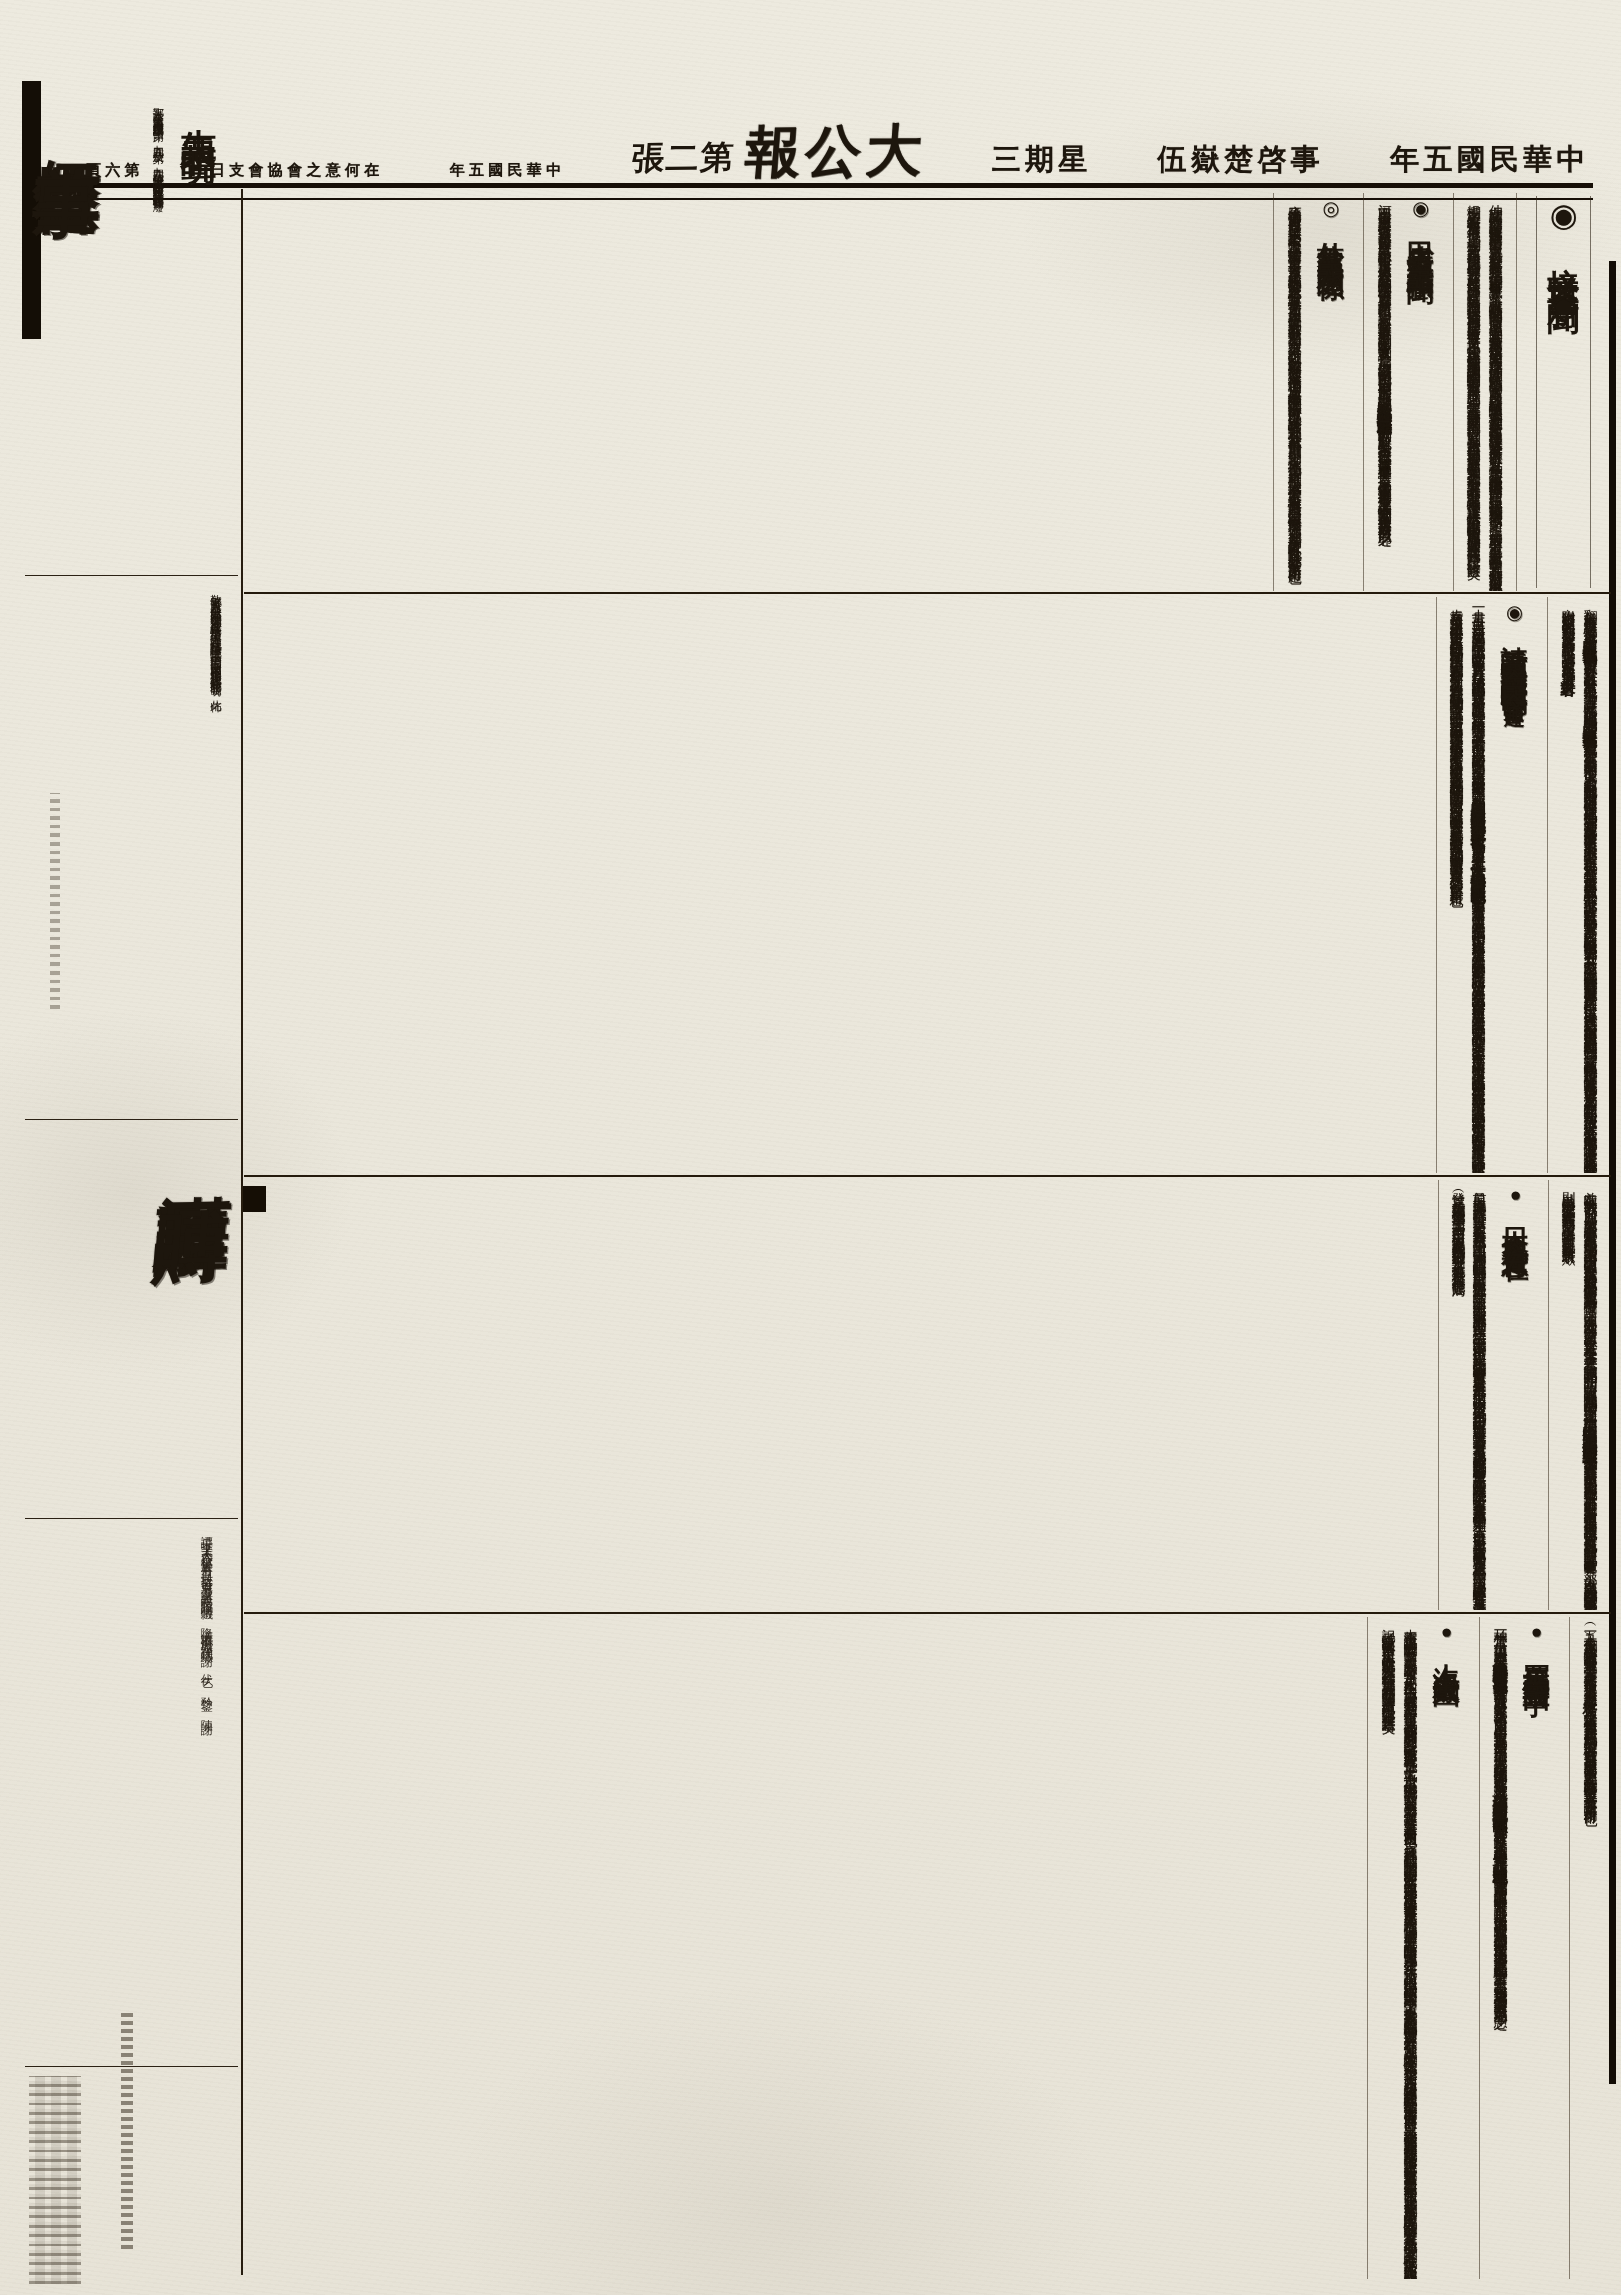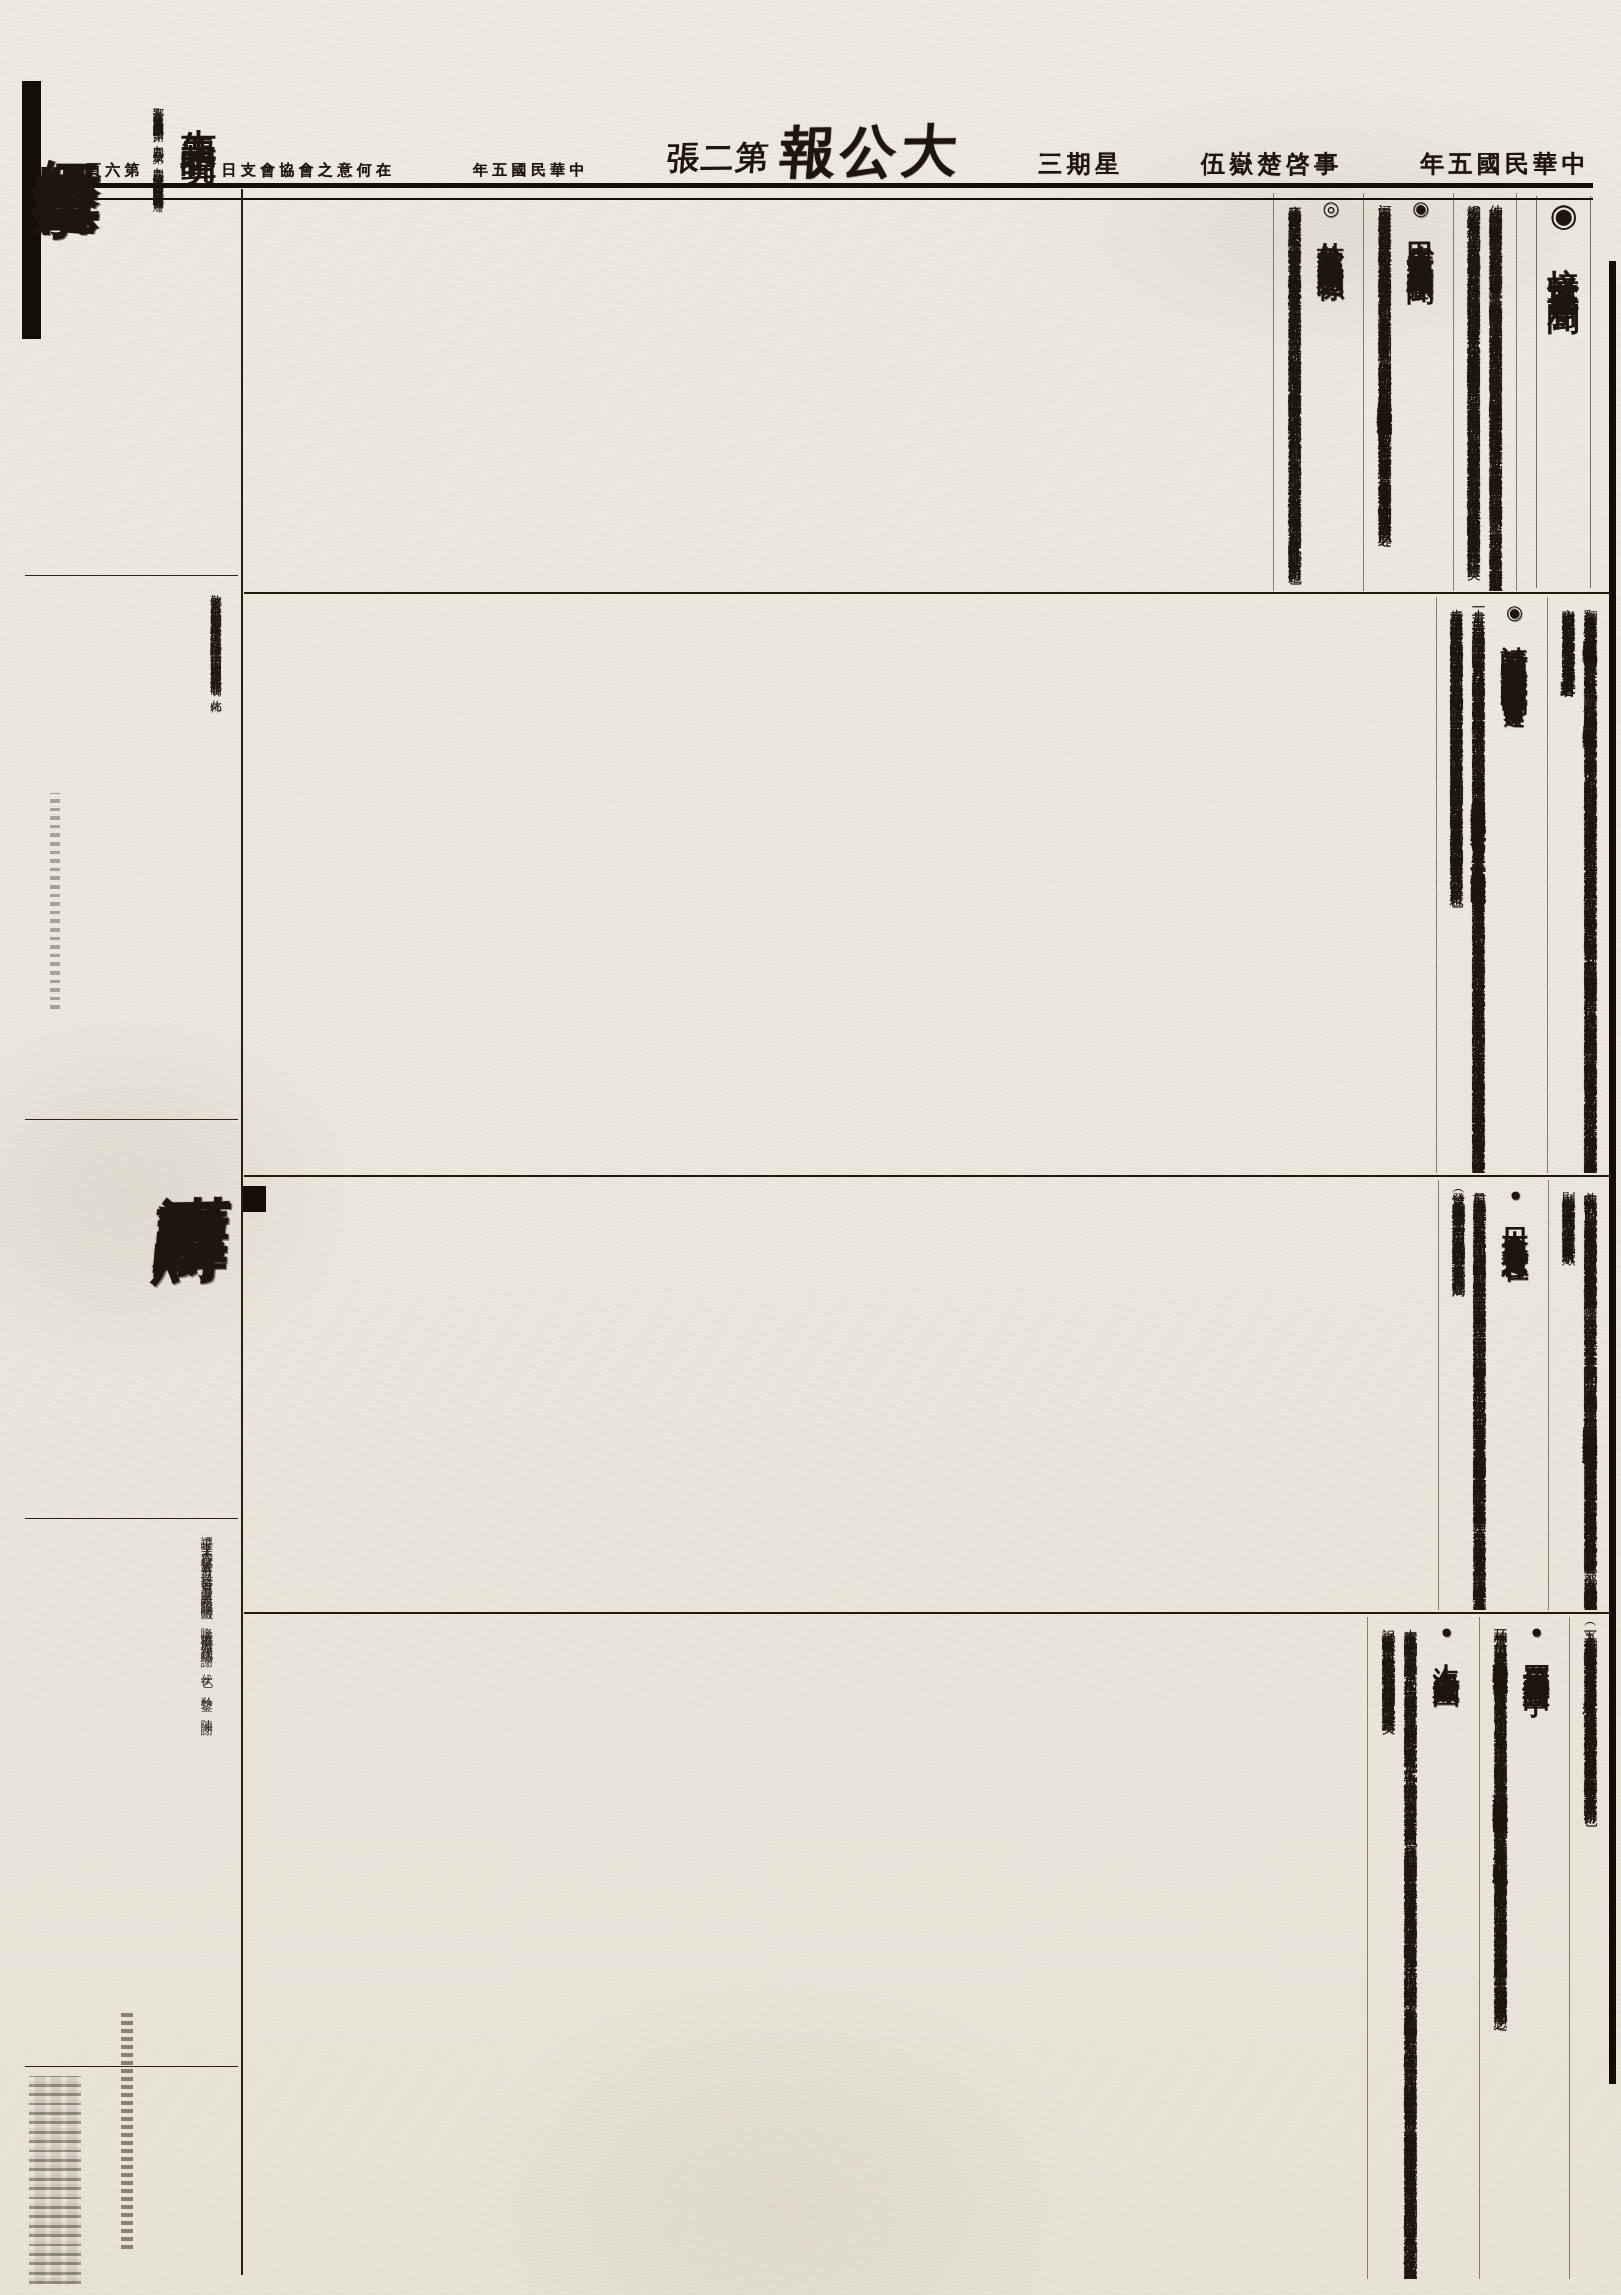--- a/index.html
+++ b/index.html
@@ -13,21 +13,21 @@
       radial-gradient(ellipse 375px 310px at 8% 52%, rgba(104,92,74,.09), transparent 60%),
       radial-gradient(ellipse 548px 375px at 48% 96%, rgba(112,100,82,.08), transparent 60%),
       repeating-linear-gradient(7deg, rgba(86,74,56,.025) 0 1.4px, transparent 1.4px 4.3px),
       linear-gradient(#edeadf,#e7e3d7);
   }
   
   .hdr{position:absolute;left:86px;right:32px;top:86px;height:94px;
     display:flex;justify-content:space-between;align-items:flex-end;}
   .hdr .it{font-size:15px;font-weight:700;letter-spacing:4.3px;white-space:nowrap;
     text-shadow:0 0 0.7px rgba(30,22,10,.6);}
-  .hdr .big{font-size:24px;}
+  .hdr .big{font-size:29px;}
   .mast{display:flex;align-items:flex-end;gap:10px;transform:skewX(-5deg) rotate(-.6deg);}
   .mast .sub{font-size:33px;font-weight:800;letter-spacing:1.4px;}
   .mast .main{font-size:56px;font-weight:800;letter-spacing:4.3px;line-height:1;
     text-shadow:0.7px 0.7px 0 rgba(20,14,6,.55), 0 0 1.4px rgba(20,14,6,.5);}
   .hdr-rule{position:absolute;left:29px;right:29px;top:183px;height:10px;
     border-top:5.8px solid #170f07;border-bottom:2.2px solid #170f07;}
   
   .vtx{writing-mode:vertical-rl;text-orientation:upright;}
   
   .corner-bar{position:absolute;left:21.6px;top:81px;width:19.5px;height:258px;background:#140e06;}

